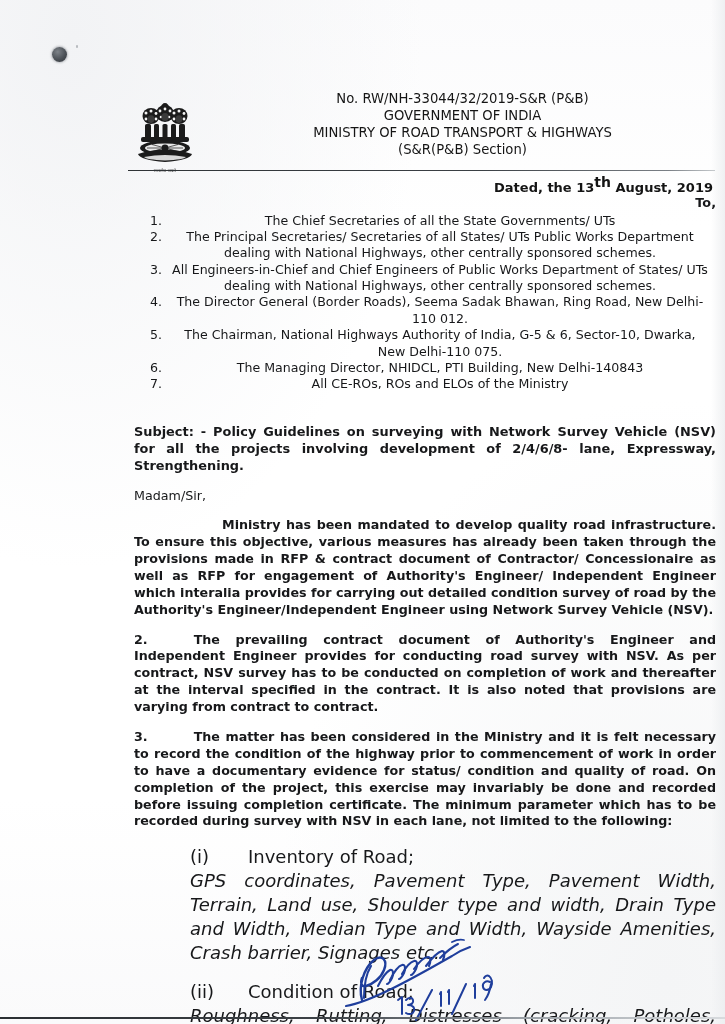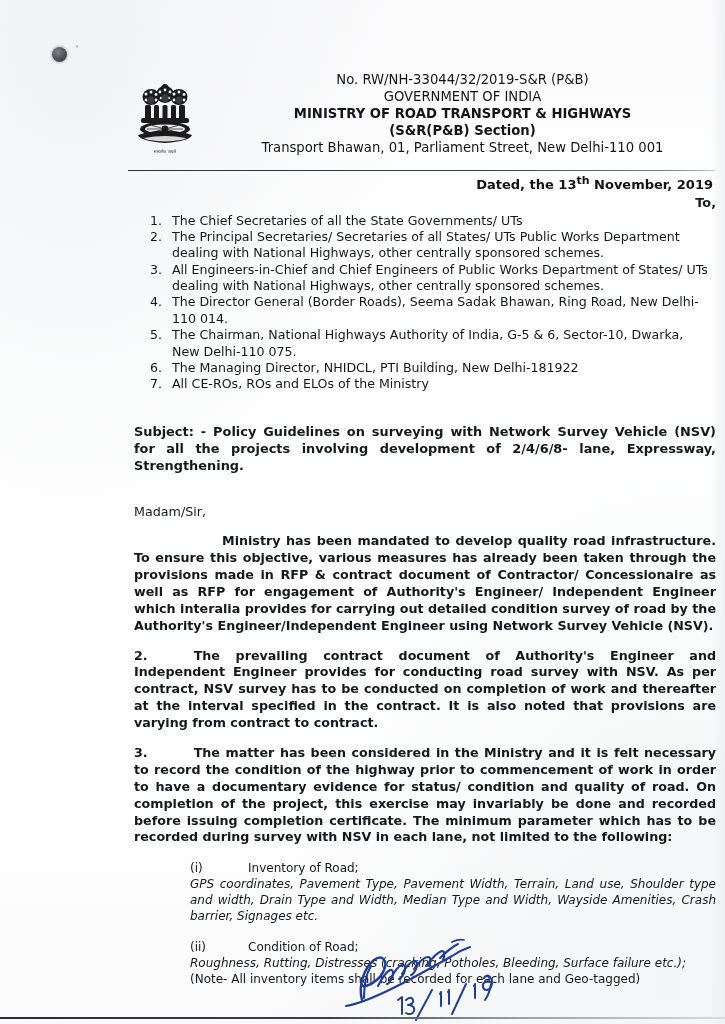--- a/index.html
+++ b/index.html
@@ -54,21 +54,21 @@
     position: absolute;
     right: 0; top: 0;
     width: 14px; height: 1024px;
     background: linear-gradient(90deg, rgba(255,255,255,0) 0%, rgba(236,238,240,.85) 100%);
   }
 
   
   .header {
     position: absolute;
     left: 0;
-    top: 72px;
+    top: 91px;
     width: 600px;
     height: 86px;
   }
   .emblem {
     position: absolute;
     left: 132px;
     top: 8px;
     width: 66px;
     height: 78px;
     text-align: center;
@@ -84,42 +84,42 @@
   }
   .header-text {
     position: absolute;
     left: 210px;
     top: 0;
     width: 505px;
     text-align: center;
     line-height: 1.28;
   }
   .hdr-line { font-size: 13.2px; color: #151515; white-space: nowrap; }
-  .hdr-line.bold { font-weight: bold; }
+  .hdr-line.bold { font-weight: normal; }
   .hdr-rule {
     position: absolute;
     left: 128px;
     top: 170px;
     width: 587px;
     height: 1px;
     background: linear-gradient(90deg, #2f3336 0%, #3b4045 60%, #7b8086 92%, #c6cacd 100%);
   }
 
   
   .dated {
     position: absolute;
     left: 0;
     top: 174px;
     width: 713px;
     text-align: right;
     font-size: 13px;
     font-weight: bold;
     color: #141414;
   }
-  .dated sup { font-size: 11px; vertical-align: super; }
+  .dated sup { font-size: 14px; vertical-align: super; }
 
   .content {
     position: absolute;
     left: 134px;
     top: 195px;
     width: 582px;
     font-size: 12.6px;
     line-height: 1.3;
     color: #17181a;
   }
@@ -128,46 +128,47 @@
 
   ol.addressees {
     margin: 1px 0 0 0;
     padding-left: 32px;
     list-style-position: outside;
   }
   ol.addressees li {
     margin: 0 8px 0 0;
     padding-left: 6px;
     line-height: 1.30;
+    text-align: center;
   }
 
   .subject {
     margin-top: 30px;
     font-weight: bold;
     font-size: 12.9px;
     line-height: 1.32;
     text-align: justify;
   }
-  .salutation { margin-top: 30px; font-size: 12.7px; }
+  .salutation { margin-top: 14px; font-size: 12.7px; }
 
   p.para {
     margin: 13px 0 0 0;
     text-align: justify;
     line-height: 1.33;
     font-size: 12.7px;
     font-weight: bold;
   }
   p.para .lead-indent { display: inline-block; width: 88px; }
   p.para .num-indent { display: inline-block; width: 46px; }
 
   .sub-block {
     margin-top: 15px;
     margin-left: 56px;
     width: 526px;
-    font-size: 12px;
+    font-size: 18px;
     line-height: 1.33;
   }
   .sub-head { margin-bottom: 0; }
   .sub-head .rn { display: inline-block; width: 58px; }
   .sub-body { text-align: justify; margin-top: 0; font-style: italic; }
   .sub-note { margin-top: 0; text-align: justify; }
   .sub-block.second { }
 
   
   .signature {
@@ -246,41 +247,40 @@
         </g>
       </svg>
       <div class="emblem-motto">सत्यमेव जयते</div>
     </div>
 
     <div class="header-text">
       <div class="hdr-line">No. RW/NH-33044/32/2019-S&amp;R (P&amp;B)</div>
       <div class="hdr-line">GOVERNMENT OF INDIA</div>
       <div class="hdr-line bold">MINISTRY OF ROAD TRANSPORT &amp; HIGHWAYS</div>
       <div class="hdr-line bold">(S&amp;R(P&amp;B) Section)</div>
-      <div class="hdr-line">Transport Bhawan, 01, Parliament Street, New Delhi-110 001</div>
     </div>
   </div>
 
   <div class="hdr-rule"></div>
 
   <div class="dated">
-    <span>Dated, the 13</span><sup>th</sup><span> November, 2019</span>
+    <span>Dated, the 13</span><sup>th</sup><span> August, 2019</span>
   </div>
 
   <div class="content">
 
     <div class="to-label">To,</div>
 
     <ol class="addressees">
       <li>The Chief Secretaries of all the State Governments/ UTs</li>
       <li>The Principal Secretaries/ Secretaries of all States/ UTs Public Works Department dealing with National Highways, other centrally sponsored schemes.</li>
       <li>All Engineers-in-Chief and Chief Engineers of Public Works Department of States/ UTs dealing with National Highways, other centrally sponsored schemes.</li>
-      <li>The Director General (Border Roads), Seema Sadak Bhawan, Ring Road, New Delhi-110 014.</li>
+      <li>The Director General (Border Roads), Seema Sadak Bhawan, Ring Road, New Delhi-110 012.</li>
       <li>The Chairman, National Highways Authority of India, G-5 &amp; 6, Sector-10, Dwarka, New Delhi-110 075.</li>
-      <li>The Managing Director, NHIDCL, PTI Building, New Delhi-181922</li>
+      <li>The Managing Director, NHIDCL, PTI Building, New Delhi-140843</li>
       <li>All CE-ROs, ROs and ELOs of the Ministry</li>
     </ol>
 
     <div class="subject">Subject: - Policy Guidelines on surveying with Network Survey Vehicle (NSV) for all the projects involving development of 2/4/6/8- lane, Expressway, Strengthening.</div>
 
     <div class="salutation">Madam/Sir,</div>
 
     <p class="para"><span class="lead-indent"></span><span>Ministry has been mandated to develop quality road infrastructure. To ensure this objective, various measures has already been taken through the provisions made in RFP &amp; contract document of Contractor/ Concessionaire as well as RFP for engagement of Authority's Engineer/ Independent Engineer which interalia provides for carrying out detailed condition survey of road by the Authority's Engineer/Independent Engineer  using Network Survey Vehicle (NSV).</span></p>
 
     <p class="para"><span>2.</span><span class="num-indent"></span><span>The prevailing contract document of Authority's Engineer and Independent Engineer provides for conducting road survey with NSV. As per contract, NSV survey has to be conducted on completion of work and thereafter at the interval specified in the contract. It is also noted that provisions are varying from contract to contract.</span></p>

